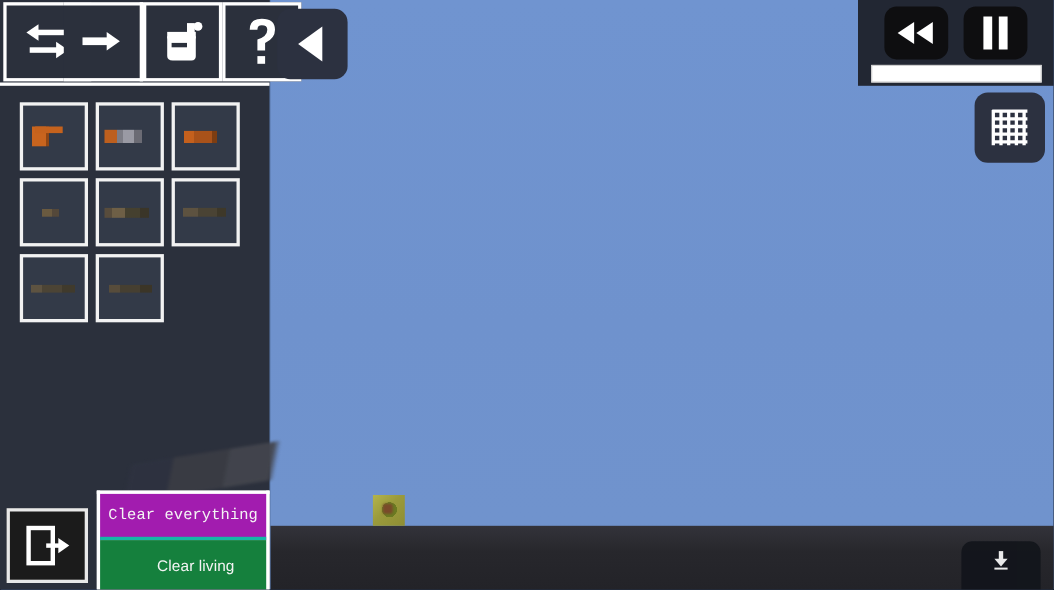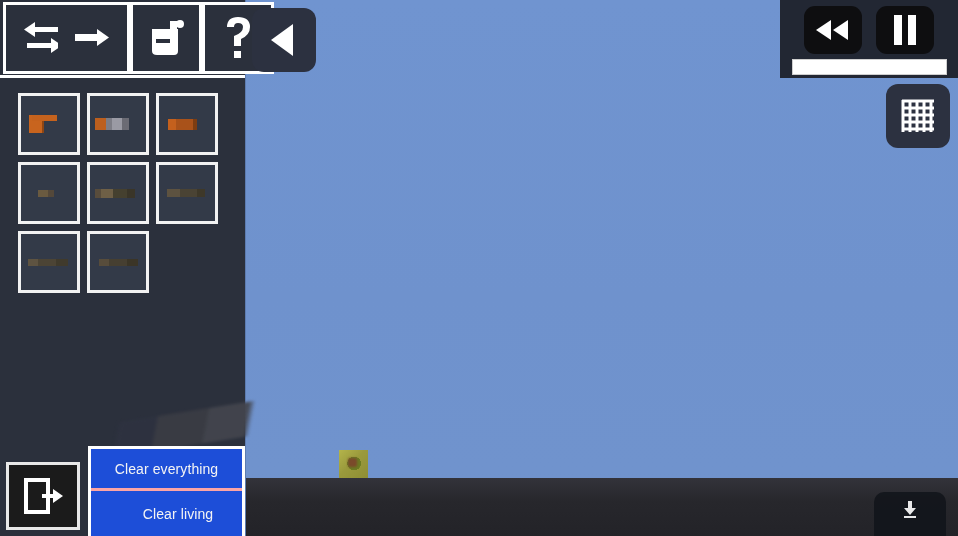--- a/index.html
+++ b/index.html
@@ -205,25 +205,26 @@
     box-sizing: border-box;
     height: 42px;
     border: none;
     color: #f4f4f4;
     font-size: 14px;
     font-family: "Liberation Sans", sans-serif;
     cursor: pointer;
     letter-spacing: .1px;
   }
   .clear-btn.everything {
-    background: #1d4ed8;
-    border-bottom: 3px solid #fca5a5;
+    background: #a21caf;
+    border-bottom: 3px solid #14b8a6;
+    font-family: Liberation Mono, monospace;
   }
   .clear-btn.living {
-    background: #1d4ed8;
+    background: #15803d;
     height: 45px;
     padding-left: 29px;
   }
 
   
   #collapse-button {
     position: absolute;
     left: 252px;
     top: 8px;
     width: 64px;

